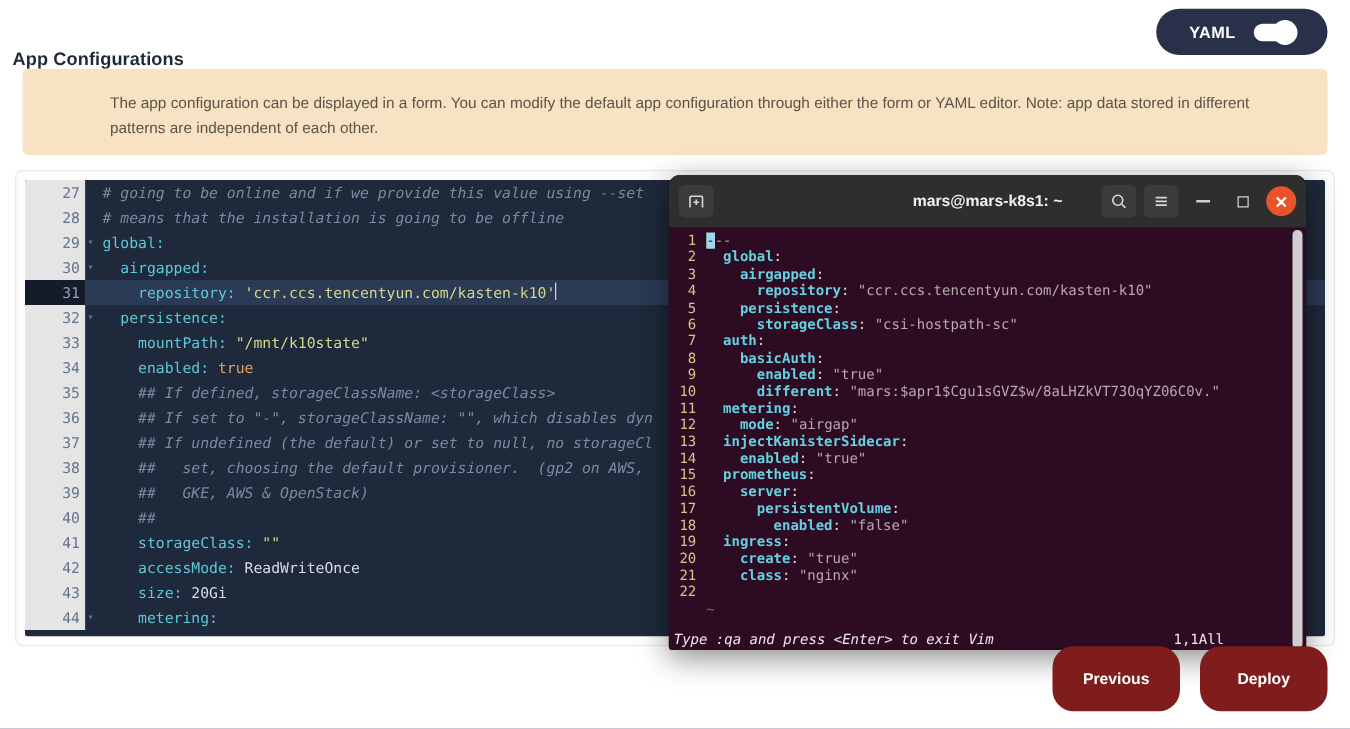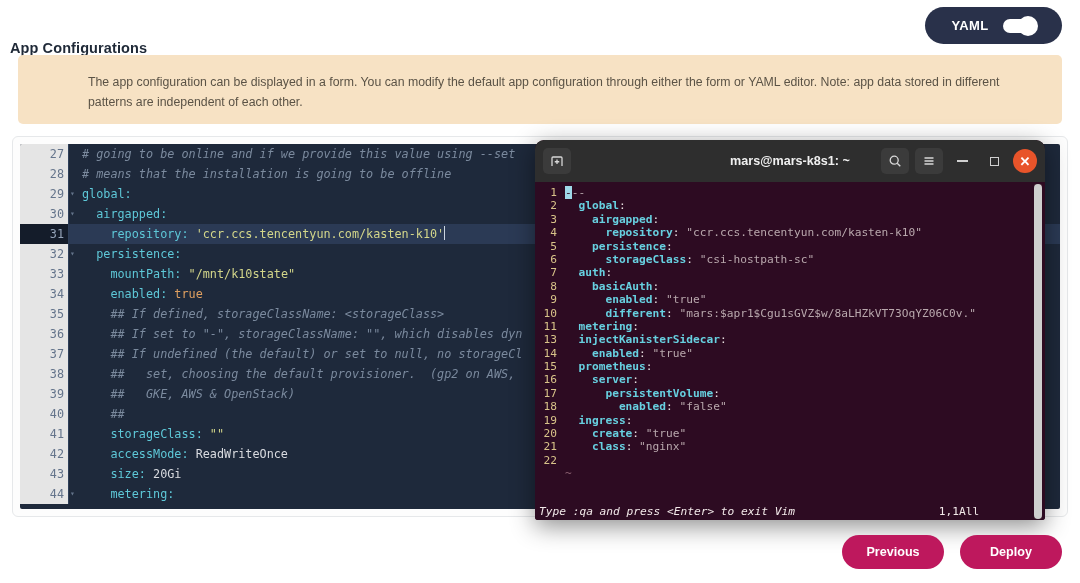--- a/index.html
+++ b/index.html
@@ -300,23 +300,23 @@
   
   #footer {
     position: absolute;
     right: 18px;
     bottom: 14px;
     display: flex;
     gap: 16px;
   }
   .btn-dark {
     min-width: 102px;
-    height: 34px;
+    height: 52px;
     border-radius: 17px;
-    background: #be185d;
+    background: #7f1d1d;
     color: #ffffff;
     border: none;
     font-size: 12.6px;
     font-weight: bold;
     font-family: "Liberation Sans", sans-serif;
     cursor: pointer;
     padding: 0 20px;
   }
 </style>
 </head>
@@ -400,20 +400,21 @@
         <div class="t-row"><span class="t-num">2</span><span class="t-txt"><span class="tk">  global</span><span>:</span></span></div>
         <div class="t-row"><span class="t-num">3</span><span class="t-txt"><span class="tk">    airgapped</span><span>:</span></span></div>
         <div class="t-row"><span class="t-num">4</span><span class="t-txt"><span class="tk">      repository</span><span>:</span><span class="ts"> "ccr.ccs.tencentyun.com/kasten-k10"</span></span></div>
         <div class="t-row"><span class="t-num">5</span><span class="t-txt"><span class="tk">    persistence</span><span>:</span></span></div>
         <div class="t-row"><span class="t-num">6</span><span class="t-txt"><span class="tk">      storageClass</span><span>:</span><span class="ts"> "csi-hostpath-sc"</span></span></div>
         <div class="t-row"><span class="t-num">7</span><span class="t-txt"><span class="tk">  auth</span><span>:</span></span></div>
         <div class="t-row"><span class="t-num">8</span><span class="t-txt"><span class="tk">    basicAuth</span><span>:</span></span></div>
         <div class="t-row"><span class="t-num">9</span><span class="t-txt"><span class="tk">      enabled</span><span>:</span><span class="ts"> "true"</span></span></div>
         <div class="t-row"><span class="t-num">10</span><span class="t-txt"><span class="tk">      different</span><span>:</span><span class="ts"> "mars:$apr1$Cgu1sGVZ$w/8aLHZkVT73OqYZ06C0v."</span></span></div>
         <div class="t-row"><span class="t-num">11</span><span class="t-txt"><span class="tk">  metering</span><span>:</span></span></div>
+        <div class="t-row"><span class="t-num">12</span><span class="t-txt"><span class="tk">    mode</span><span>:</span><span class="ts"> "airgap"</span></span></div>
         <div class="t-row"><span class="t-num">13</span><span class="t-txt"><span class="tk">  injectKanisterSidecar</span><span>:</span></span></div>
         <div class="t-row"><span class="t-num">14</span><span class="t-txt"><span class="tk">    enabled</span><span>:</span><span class="ts"> "true"</span></span></div>
         <div class="t-row"><span class="t-num">15</span><span class="t-txt"><span class="tk">  prometheus</span><span>:</span></span></div>
         <div class="t-row"><span class="t-num">16</span><span class="t-txt"><span class="tk">    server</span><span>:</span></span></div>
         <div class="t-row"><span class="t-num">17</span><span class="t-txt"><span class="tk">      persistentVolume</span><span>:</span></span></div>
         <div class="t-row"><span class="t-num">18</span><span class="t-txt"><span class="tk">        enabled</span><span>:</span><span class="ts"> "false"</span></span></div>
         <div class="t-row"><span class="t-num">19</span><span class="t-txt"><span class="tk">  ingress</span><span>:</span></span></div>
         <div class="t-row"><span class="t-num">20</span><span class="t-txt"><span class="tk">    create</span><span>:</span><span class="ts"> "true"</span></span></div>
         <div class="t-row"><span class="t-num">21</span><span class="t-txt"><span class="tk">    class</span><span>:</span><span class="ts"> "nginx"</span></span></div>
         <div class="t-row"><span class="t-num">22</span><span class="t-txt"></span></div>

